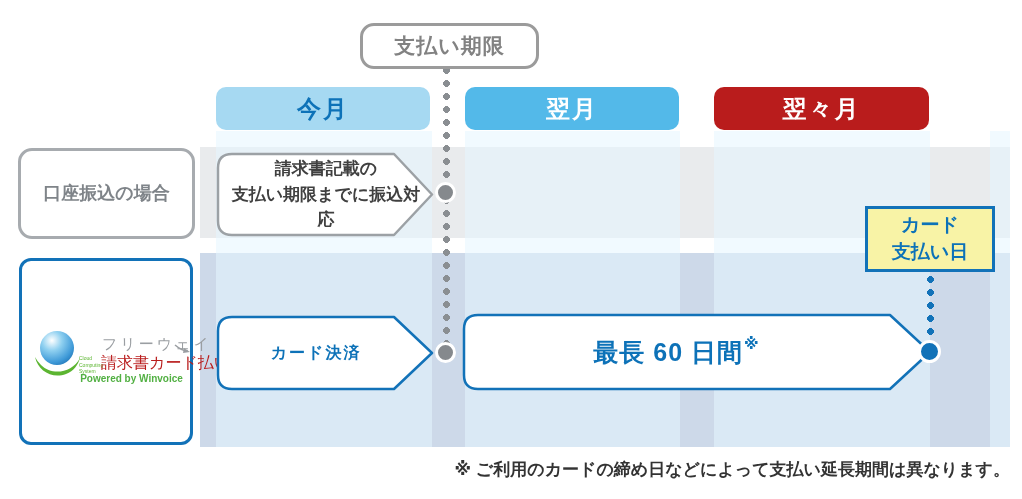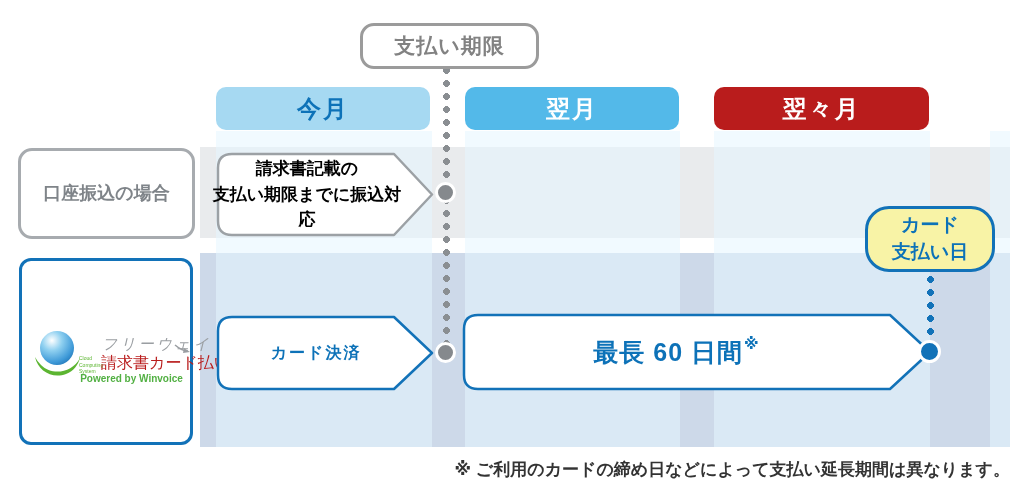--- a/index.html
+++ b/index.html
@@ -45,40 +45,40 @@
   
   .case-box{position:absolute;left:18px;top:148px;width:171px;height:85px;
     background:#fff;border:3px solid #a7abaf;border-radius:14px;
     display:flex;flex-direction:row;align-items:center;justify-content:center;
     font-size:18px;font-weight:bold;color:#7f8489;line-height:1.5;z-index:4;}
   .logo-box{position:absolute;left:19px;top:258px;width:168px;height:181px;
     background:#fff;border:3px solid #1272b8;border-radius:12px;z-index:4;}
 
   
   .logo-mark{position:absolute;left:10px;top:66px;}
-  .logo-brand{position:absolute;left:80px;top:74px;font-size:15px;color:#9a9ea2;letter-spacing:3px;white-space:nowrap;font-style:italic;}
+  .logo-brand{position:absolute;left:80px;top:74px;font-size:15px;color:#9a9ea2;letter-spacing:3px;white-space:nowrap;}
   .logo-arrow{position:absolute;left:152px;top:82px;}
   .logo-sub{position:absolute;left:57px;top:94px;font-size:5px;line-height:1.3;color:#5cb531;white-space:nowrap;}
   .logo-product{position:absolute;left:79px;top:92px;font-size:16px;color:#b91c1c;
     font-family:"Liberation Serif","DejaVu Serif",serif;white-space:nowrap;}
   .logo-powered{position:absolute;left:57px;top:112px;width:105px;text-align:center;
     font-size:10px;font-weight:bold;color:#52b043;white-space:nowrap;}
 
   
   .arrow{position:absolute;z-index:4;}
   .arrow-text{position:absolute;z-index:5;display:flex;flex-direction:column;
     align-items:center;justify-content:center;text-align:center;pointer-events:none;}
-  .at1{left:209px;top:154px;width:196px;height:81px;font-size:17px;font-weight:bold;color:#000000;line-height:1.5;}
+  .at1{left:228px;top:154px;width:196px;height:81px;font-size:17px;font-weight:bold;color:#404040;line-height:1.5;}
   .at2{left:218px;top:317px;width:196px;height:72px;font-size:16px;font-weight:bold;color:#0d72b8;letter-spacing:2px;}
   .at3{left:464px;top:315px;width:426px;height:74px;font-size:25px;font-weight:bold;color:#0d72b8;letter-spacing:1px;flex-direction:row;}
   .at3 .supmark{font-size:15px;position:relative;top:-8px;margin:0 1px;}
 
   
   .payday-badge{position:absolute;left:865px;top:206px;width:124px;height:60px;
-    background:#f8f3a6;border:3px solid #1272b8;border-radius:24px;
+    background:#f8f3a6;border:3px solid #1272b8;border-radius:0;
     display:flex;flex-direction:column;align-items:center;justify-content:center;
     font-size:19px;font-weight:bold;color:#0d72b8;line-height:1.4;z-index:6;}
 
   .footnote{position:absolute;left:0;top:458px;width:1010px;text-align:right;
     font-size:17px;font-weight:600;color:#333;}
 </style>
 </head>
 <body>
 
 <div class="canvas">

